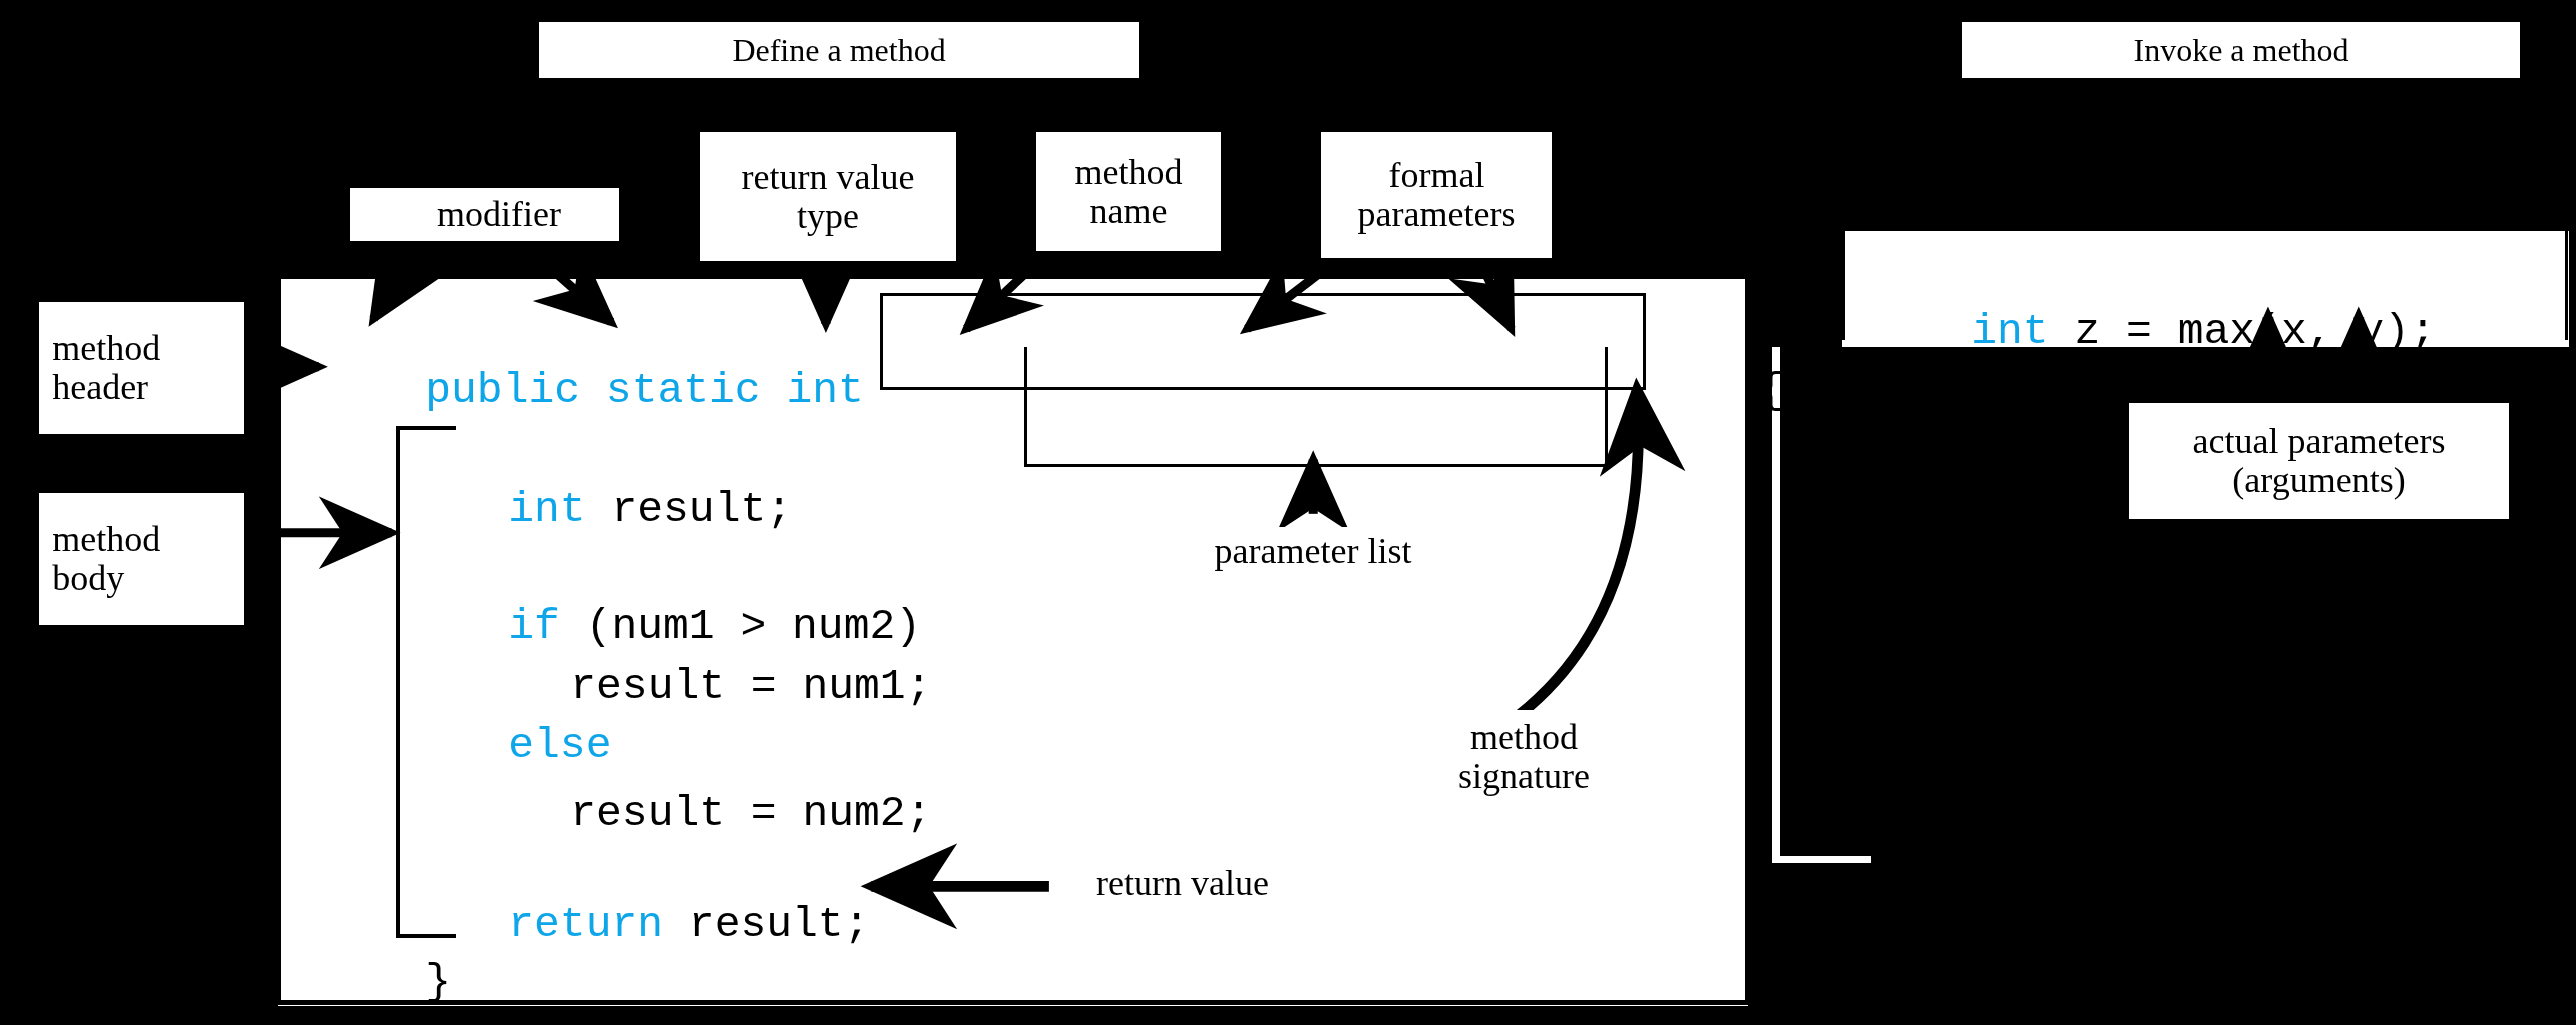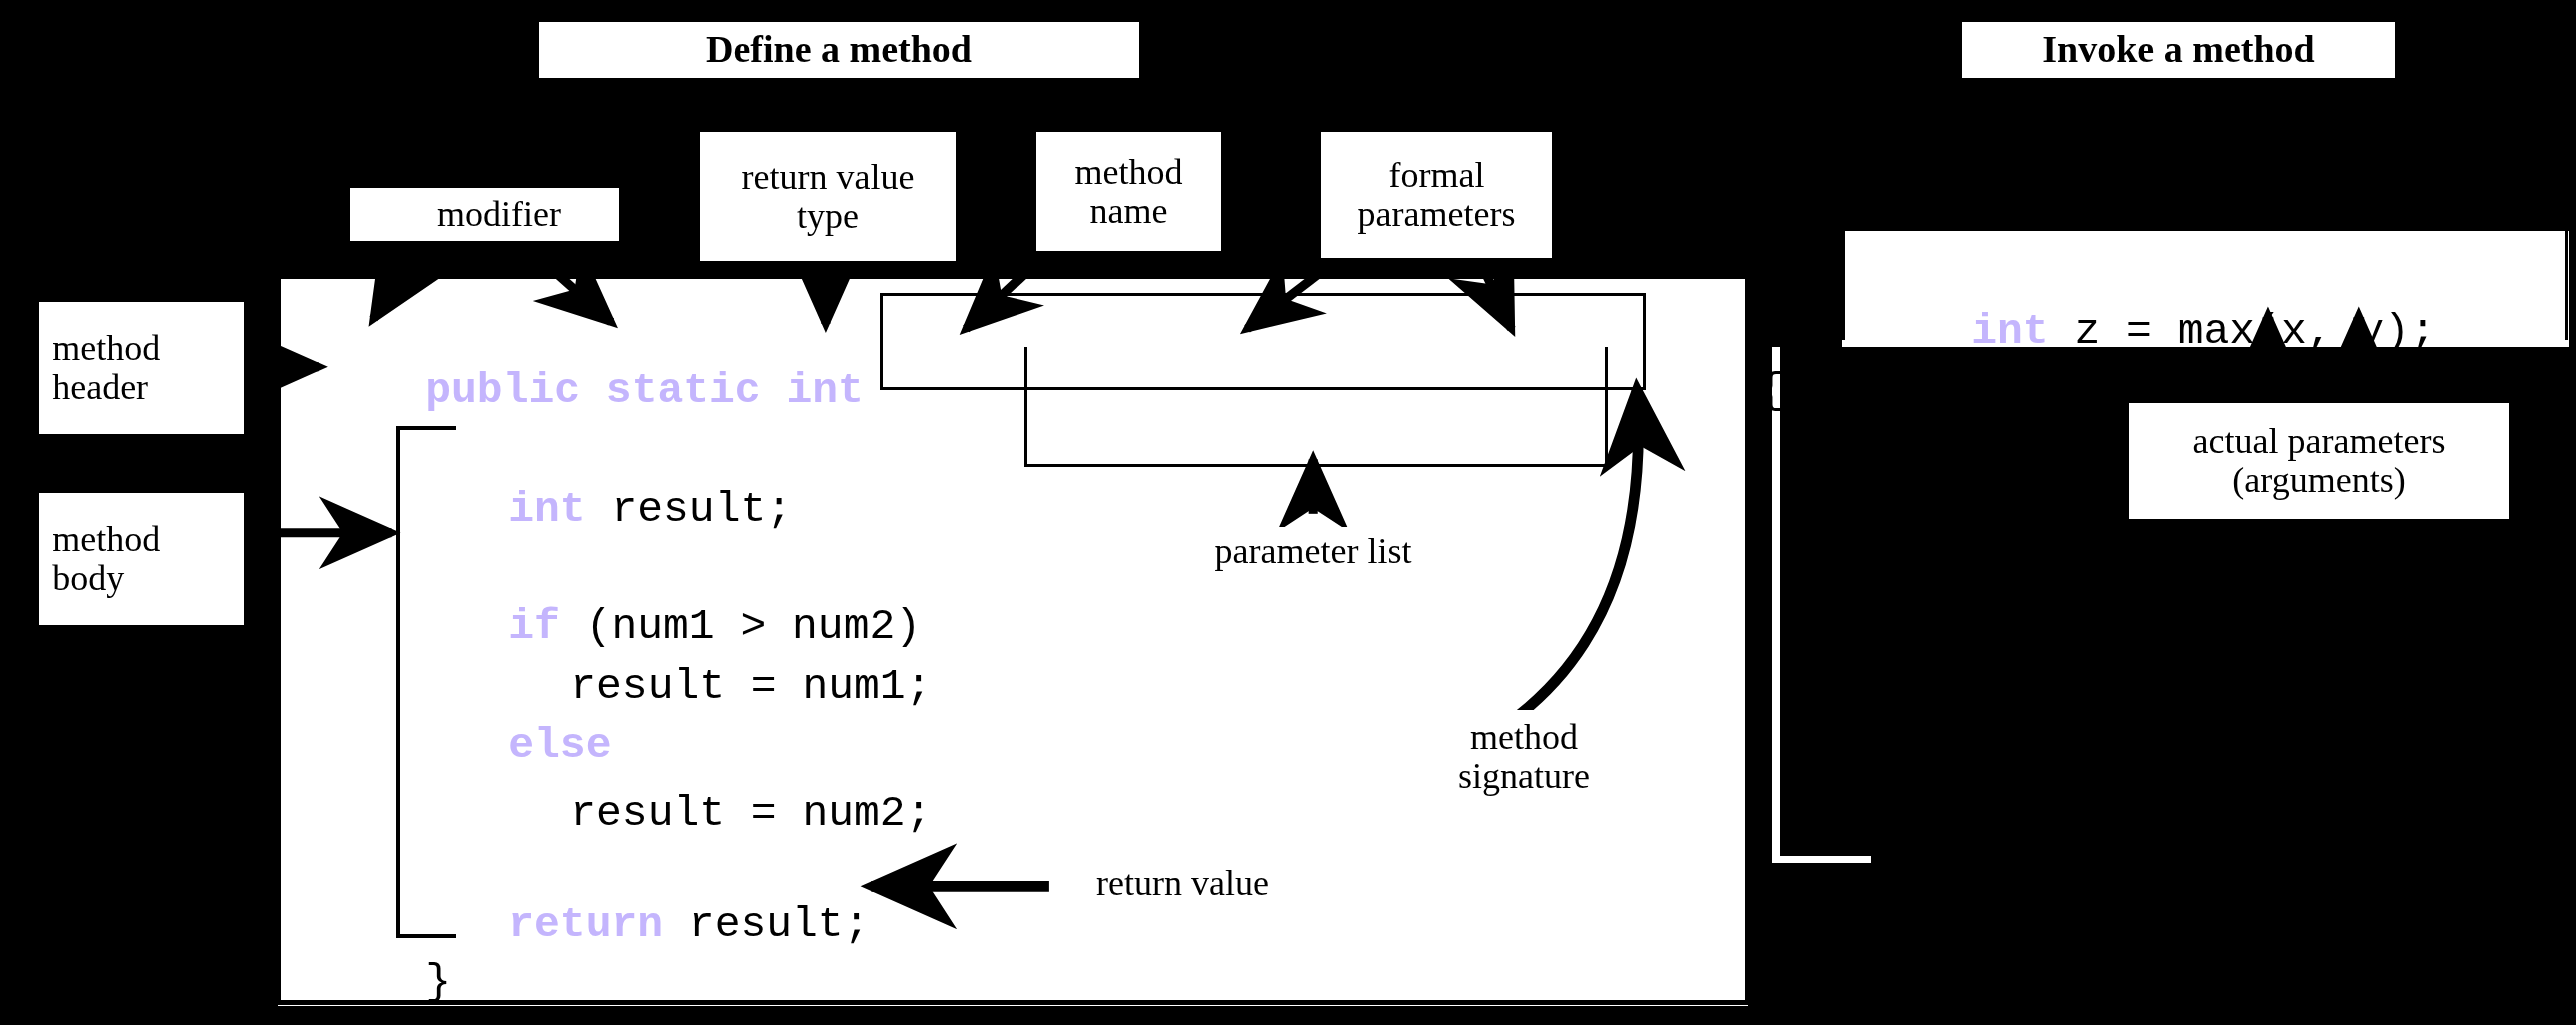--- a/index.html
+++ b/index.html
@@ -18,33 +18,33 @@
     display:flex;align-items:center;justify-content:center;
     text-align:center;line-height:1.08;
     font-family:"Liberation Serif", serif;
     font-size:36px;z-index:30;
   }
   .code{
     position:absolute;white-space:pre;
     font-family:"Liberation Mono","DejaVu Sans Mono",monospace;
     font-size:43px;color:#000;letter-spacing:0px;z-index:20;
   }
-  .kw{color:#c4b5fd;font-weight:bold;}
+  .kw{color:#0ea5e9;font-weight:normal;}
   .plain{color:#000;font-weight:normal;}
   .sigbox{
     position:absolute;border:3.3px solid #000;background:transparent;z-index:18;
   }
   .plistbox{
     position:absolute;border:3.3px solid #000;border-top:none;background:transparent;z-index:17;
   }
   .bodybrace{
     position:absolute;border:4.1px solid #000;border-right:none;background:transparent;z-index:17;
   }
   svg.ovl{position:absolute;left:0;top:0;width:2576px;height:1026px;z-index:25;pointer-events:none;}
-  .title-lbl{font-size:38px;font-weight:bold;}
+  .title-lbl{font-size:32px;}
 </style>
 </head>
 <body>
 
 <div id="root">
 
   <div class="plainpanel" style="left:278px;top:279px;width:1470px;height:727px;"></div>
 
   <div class="plainpanel" style="left:1842px;top:231px;width:727px;height:116px;"></div>
 
@@ -52,21 +52,21 @@
 
   <div class="codepanel" style="left:1842px;top:231px;width:720px;height:109px;border-bottom:none;"></div>
 
   <div class="plainpanel" style="left:1772px;top:347px;width:8.3px;height:515px;"></div>
   <div class="plainpanel" style="left:1772px;top:856px;width:99px;height:6.6px;"></div>
 
   <div class="lbl title-lbl" style="left:539px;top:22px;width:600px;height:56px;">
     <span>Define a method</span>
   </div>
 
-  <div class="lbl title-lbl" style="left:1962px;top:22px;width:433px;height:56px;justify-content:center;">
+  <div class="lbl title-lbl" style="left:1962px;top:22px;width:558px;height:56px;justify-content:center;">
     <span>Invoke a method</span>
   </div>
 
   <div class="lbl" style="left:39px;top:302px;width:192px;height:132px;justify-content:flex-start;padding-left:13.2px;white-space:pre-line;text-align:left;">
     <span>method
 header</span>
   </div>
 
   <div class="lbl" style="left:39px;top:493px;width:192px;height:132px;justify-content:flex-start;padding-left:13.2px;white-space:pre-line;text-align:left;">
     <span>method

